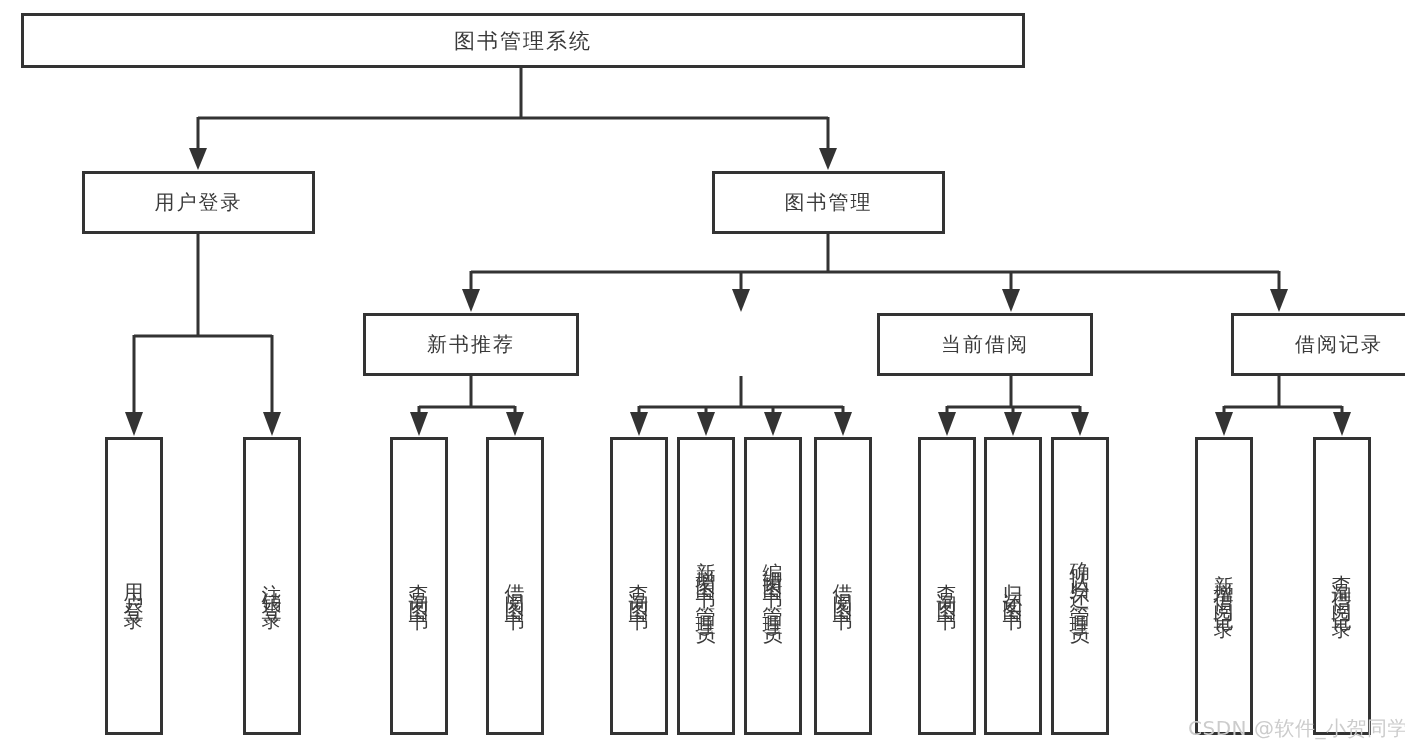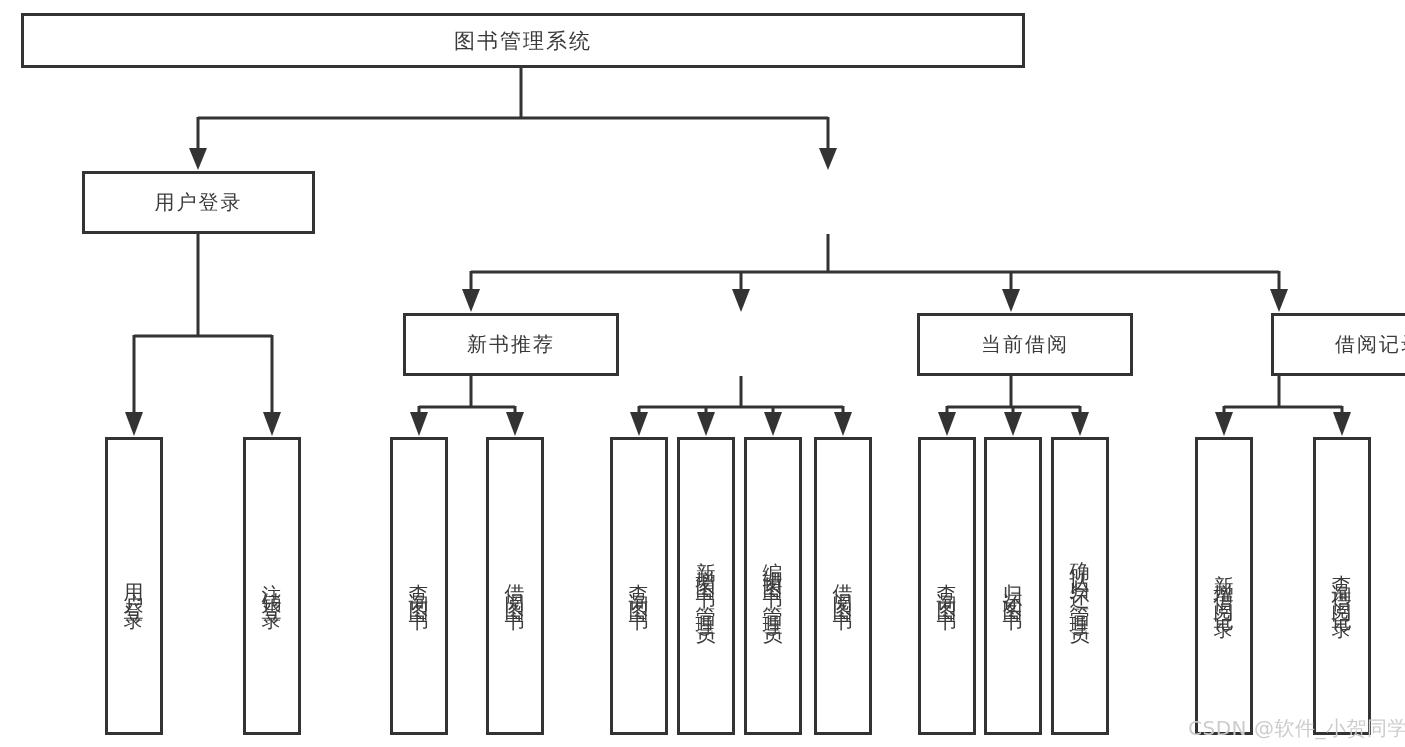--- a/index.html
+++ b/index.html
@@ -17,21 +17,21 @@
     border:3px solid #333333;
     background:#ffffff;
     display:flex;
     align-items:center;
     justify-content:center;
     z-index:1;
     color:#3a3a3a;
   }
   .root{left:21px;top:13px;width:1004px;height:55px;font-size:21px;}
   .l2{top:171px;width:233px;height:63px;font-size:20px;}
-  .l3{top:313px;width:216px;height:63px;font-size:20px;margin-left:40px;}
+  .l3{top:313px;width:216px;height:63px;font-size:20px;}
   .hbox span{letter-spacing:2px;white-space:nowrap;}
   .vbox{top:437px;width:58px;height:298px;}
   .vbox span{
     writing-mode:vertical-rl;
     text-orientation:mixed;
     font-size:20px;
     letter-spacing:9px;
     line-height:1;
     white-space:nowrap;
   }
@@ -107,20 +107,23 @@
     </g>
   </svg>
 
   <div class="box root hbox">
     <span>图书管理系统</span>
   </div>
 
   <div class="box l2 hbox" style="left:82px">
     <span>用户登录</span>
   </div>
+  <div class="box l2 hbox" style="left:712px">
+    <span>图书管理</span>
+  </div>
 
   <div class="box l3 hbox" style="left:363px">
     <span>新书推荐</span>
   </div>
   <div class="box l3 hbox" style="left:877px">
     <span>当前借阅</span>
   </div>
   <div class="box l3 hbox" style="left:1231px">
     <span>借阅记录</span>
   </div>

